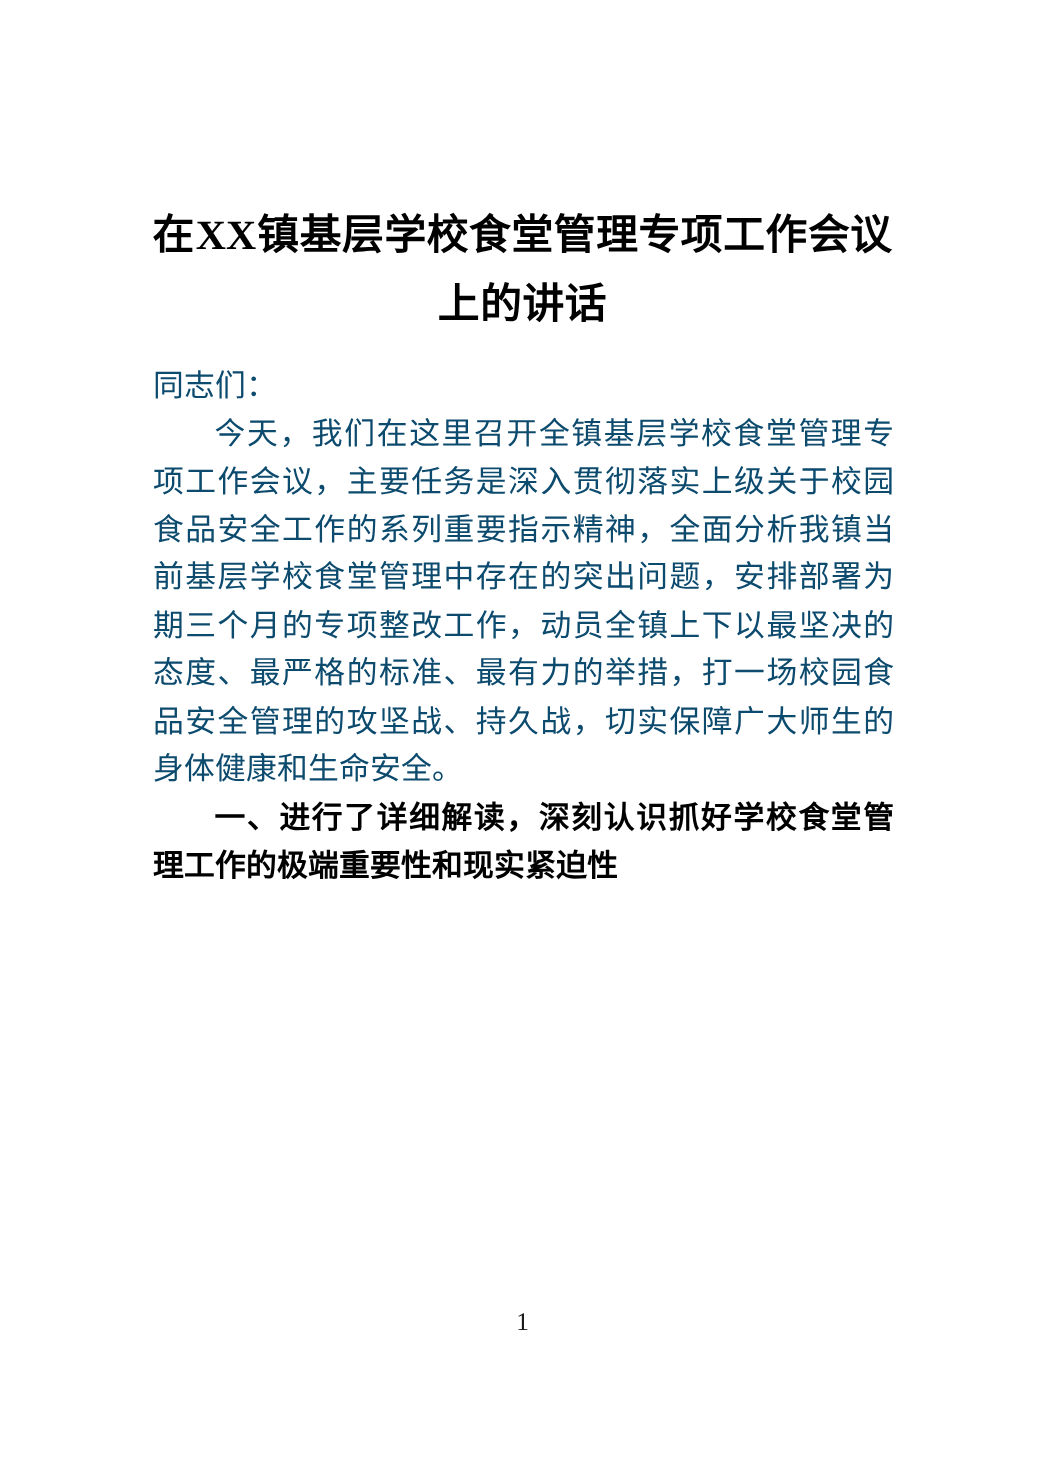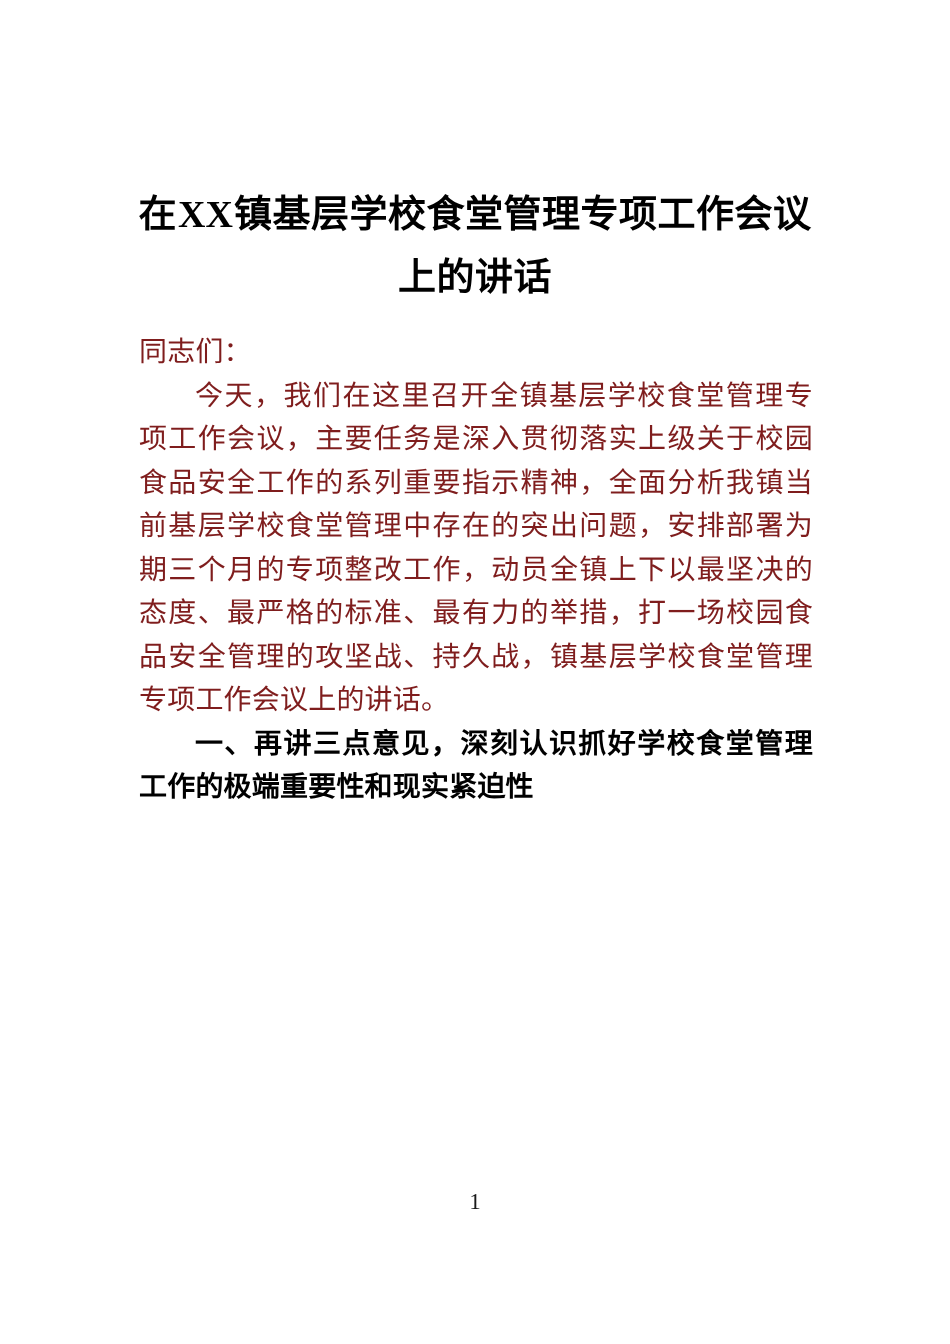--- a/index.html
+++ b/index.html
@@ -46,21 +46,21 @@
     position: absolute;
     left: 139px;
     top: 330px;
     width: 674px;
   }
 
   .para {
     font-family: "Liberation Serif", "DejaVu Serif", serif;
     font-size: 28px;
     line-height: 43.5px;
-    color: #7f1d1d;
+    color: #0c4a6e;
     text-align: justify;
     text-justify: inter-character;
     word-break: break-all;
     margin: 0;
     letter-spacing: 0.2px;
   }
 
   .para.salutation {
     text-indent: 0;
   }
@@ -112,23 +112,23 @@
 
   <h1 class="doc-title">
     <span>在</span><span class="latin">XX</span><span>镇基层学校食堂管理专项工作会议上的讲话</span>
   </h1>
 
   <div class="body-block">
 
     <p class="para salutation">同志们：</p>
 
     <p class="para indent">
-      <span>今天，我们在这里召开全镇基层学校食堂管理专项工作会议，主要任务是深入贯彻落实上级关于校园食品安全工作的系列重要指示精神，全面分析我镇当前基层学校食堂管理中存在的突出问题，安排部署为期三个月的专项整改工作，动员全镇上下以最坚决的态度、最严格的标准、最有力的举措，打一场校园食品安全管理的攻坚战、持久战，镇基层学校食堂管理专项工作会议上的讲话。</span>
+      <span>今天，我们在这里召开全镇基层学校食堂管理专项工作会议，主要任务是深入贯彻落实上级关于校园食品安全工作的系列重要指示精神，全面分析我镇当前基层学校食堂管理中存在的突出问题，安排部署为期三个月的专项整改工作，动员全镇上下以最坚决的态度、最严格的标准、最有力的举措，打一场校园食品安全管理的攻坚战、持久战，切实保障广大师生的身体健康和生命安全。</span>
     </p>
 
 
-    <p class="section-heading">一、再讲三点意见，深刻认识抓好学校食堂管理工作的极端重要性和现实紧迫性</p>
+    <p class="section-heading">一、进行了详细解读，深刻认识抓好学校食堂管理工作的极端重要性和现实紧迫性</p>
 
   </div>
 
   <div class="page-number">1</div>
 
 </div>
 
 </body></html>

